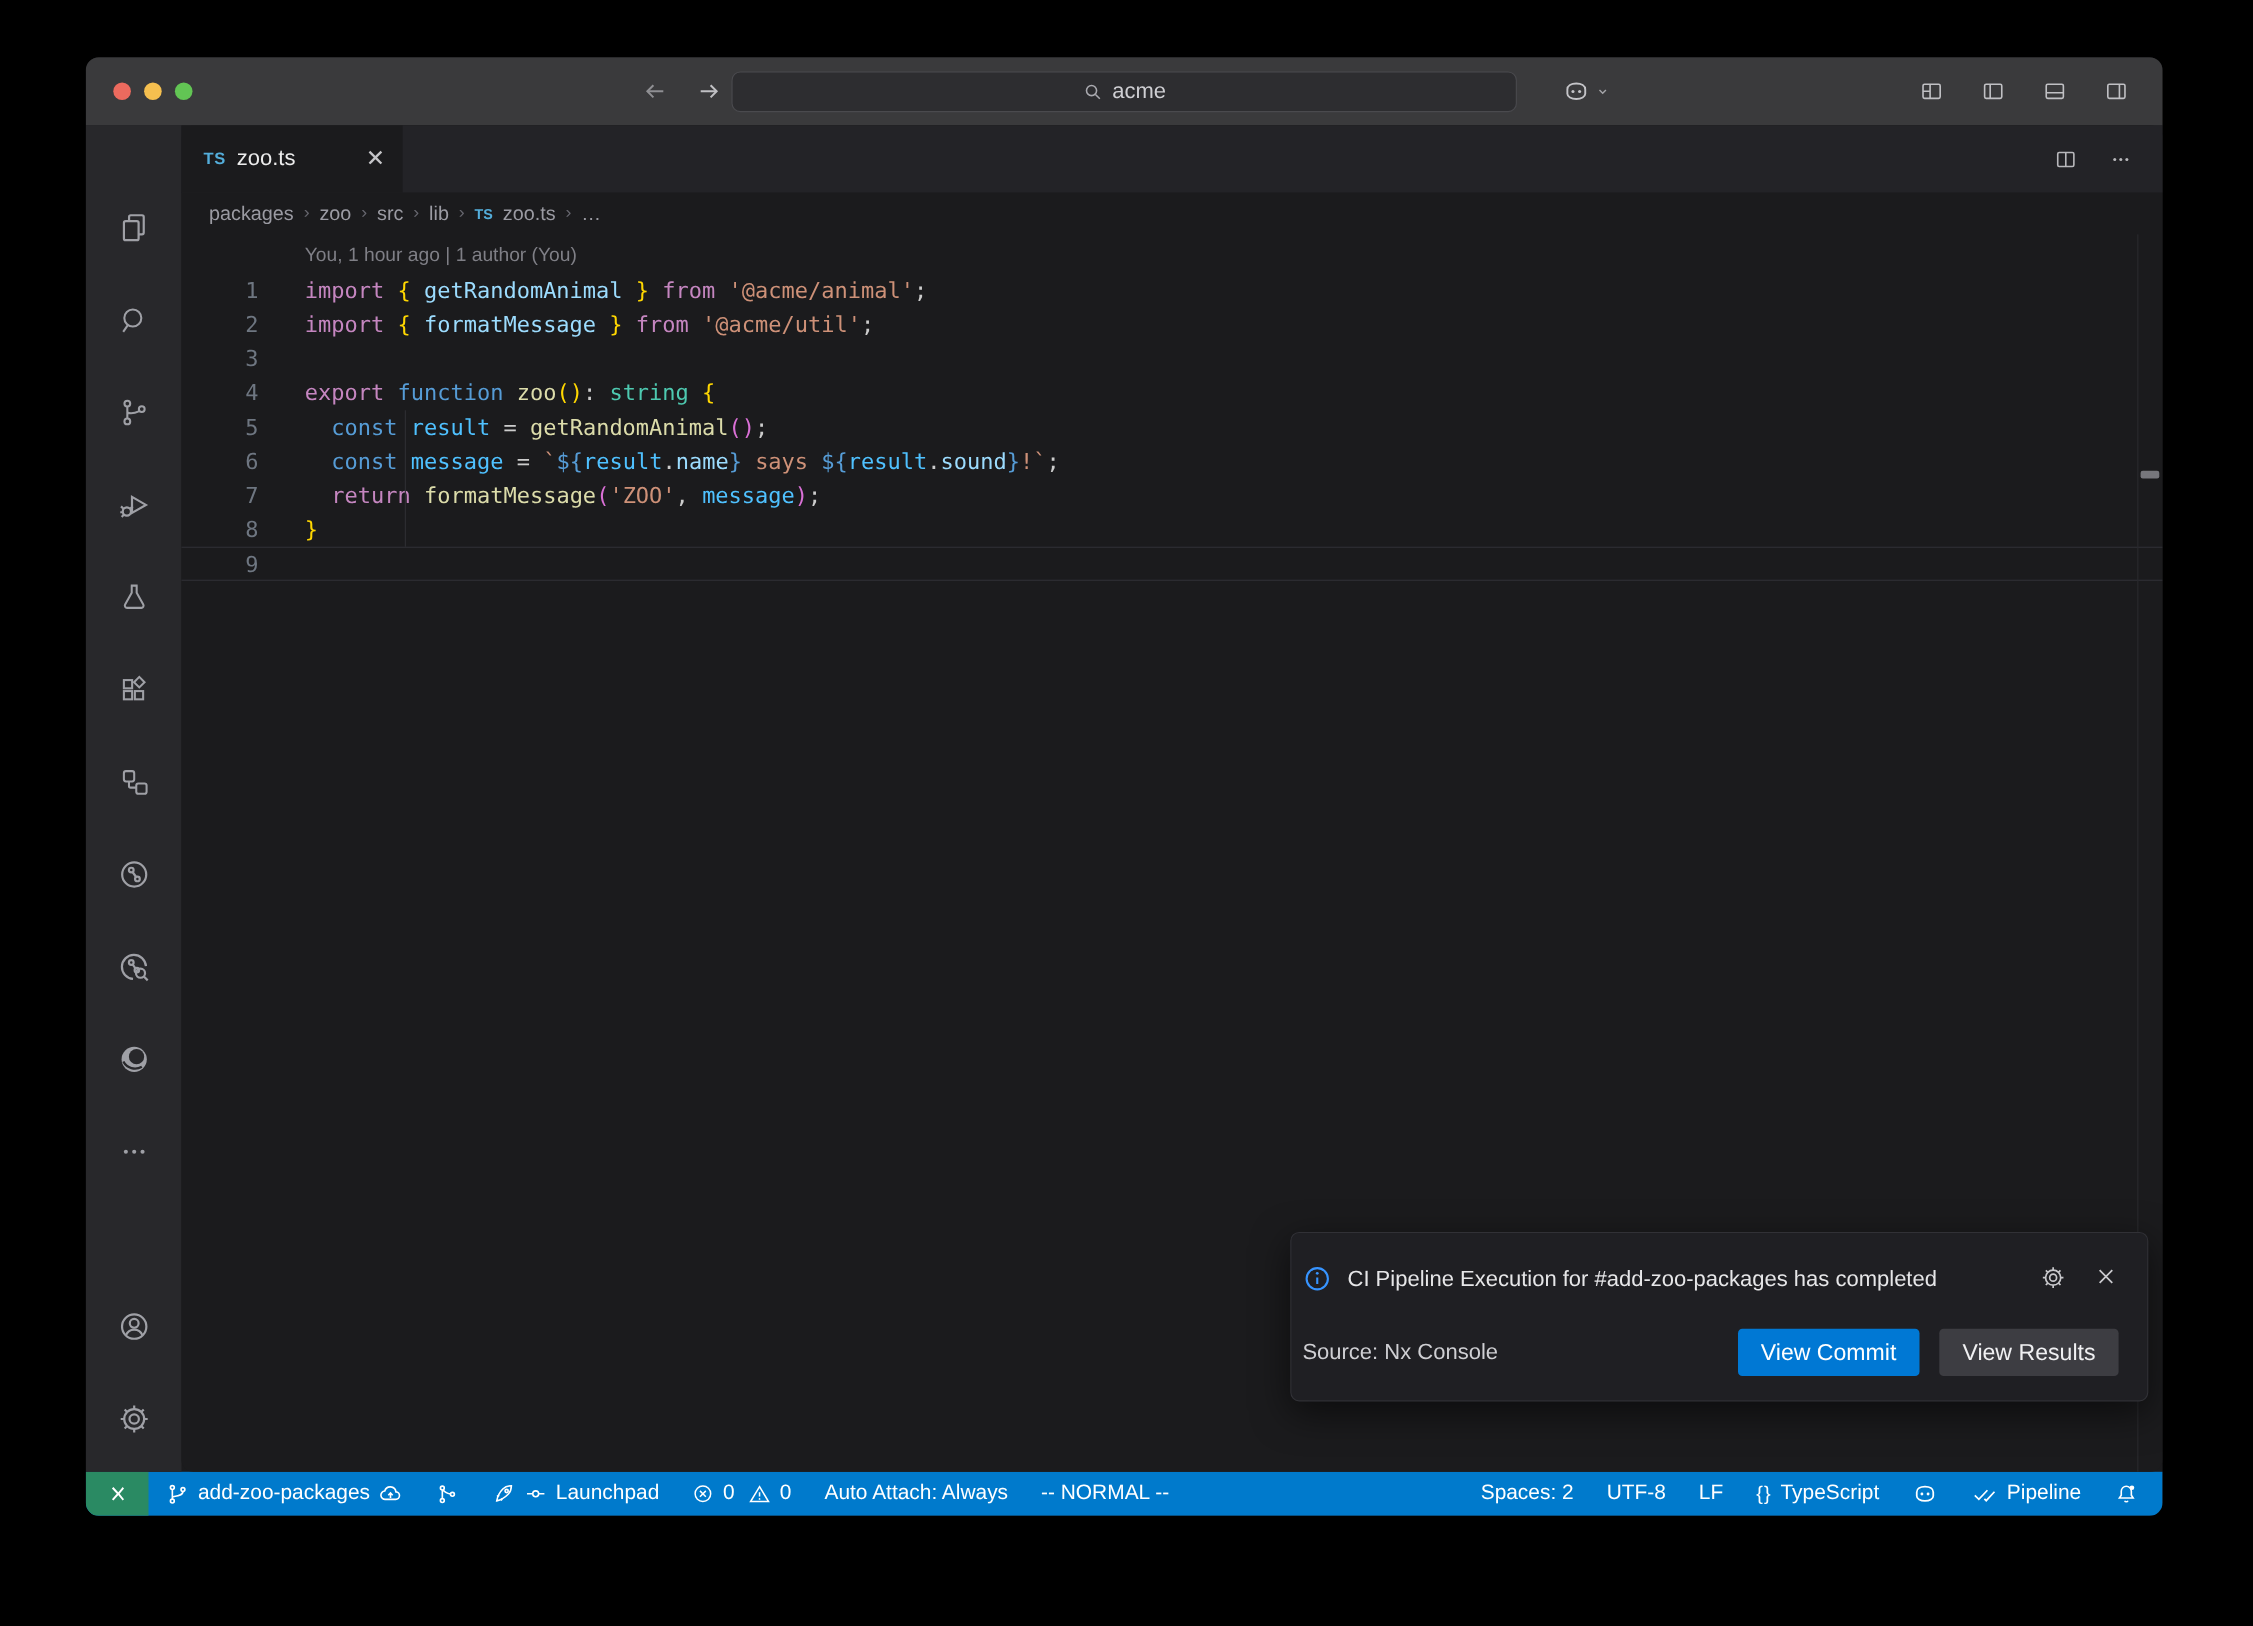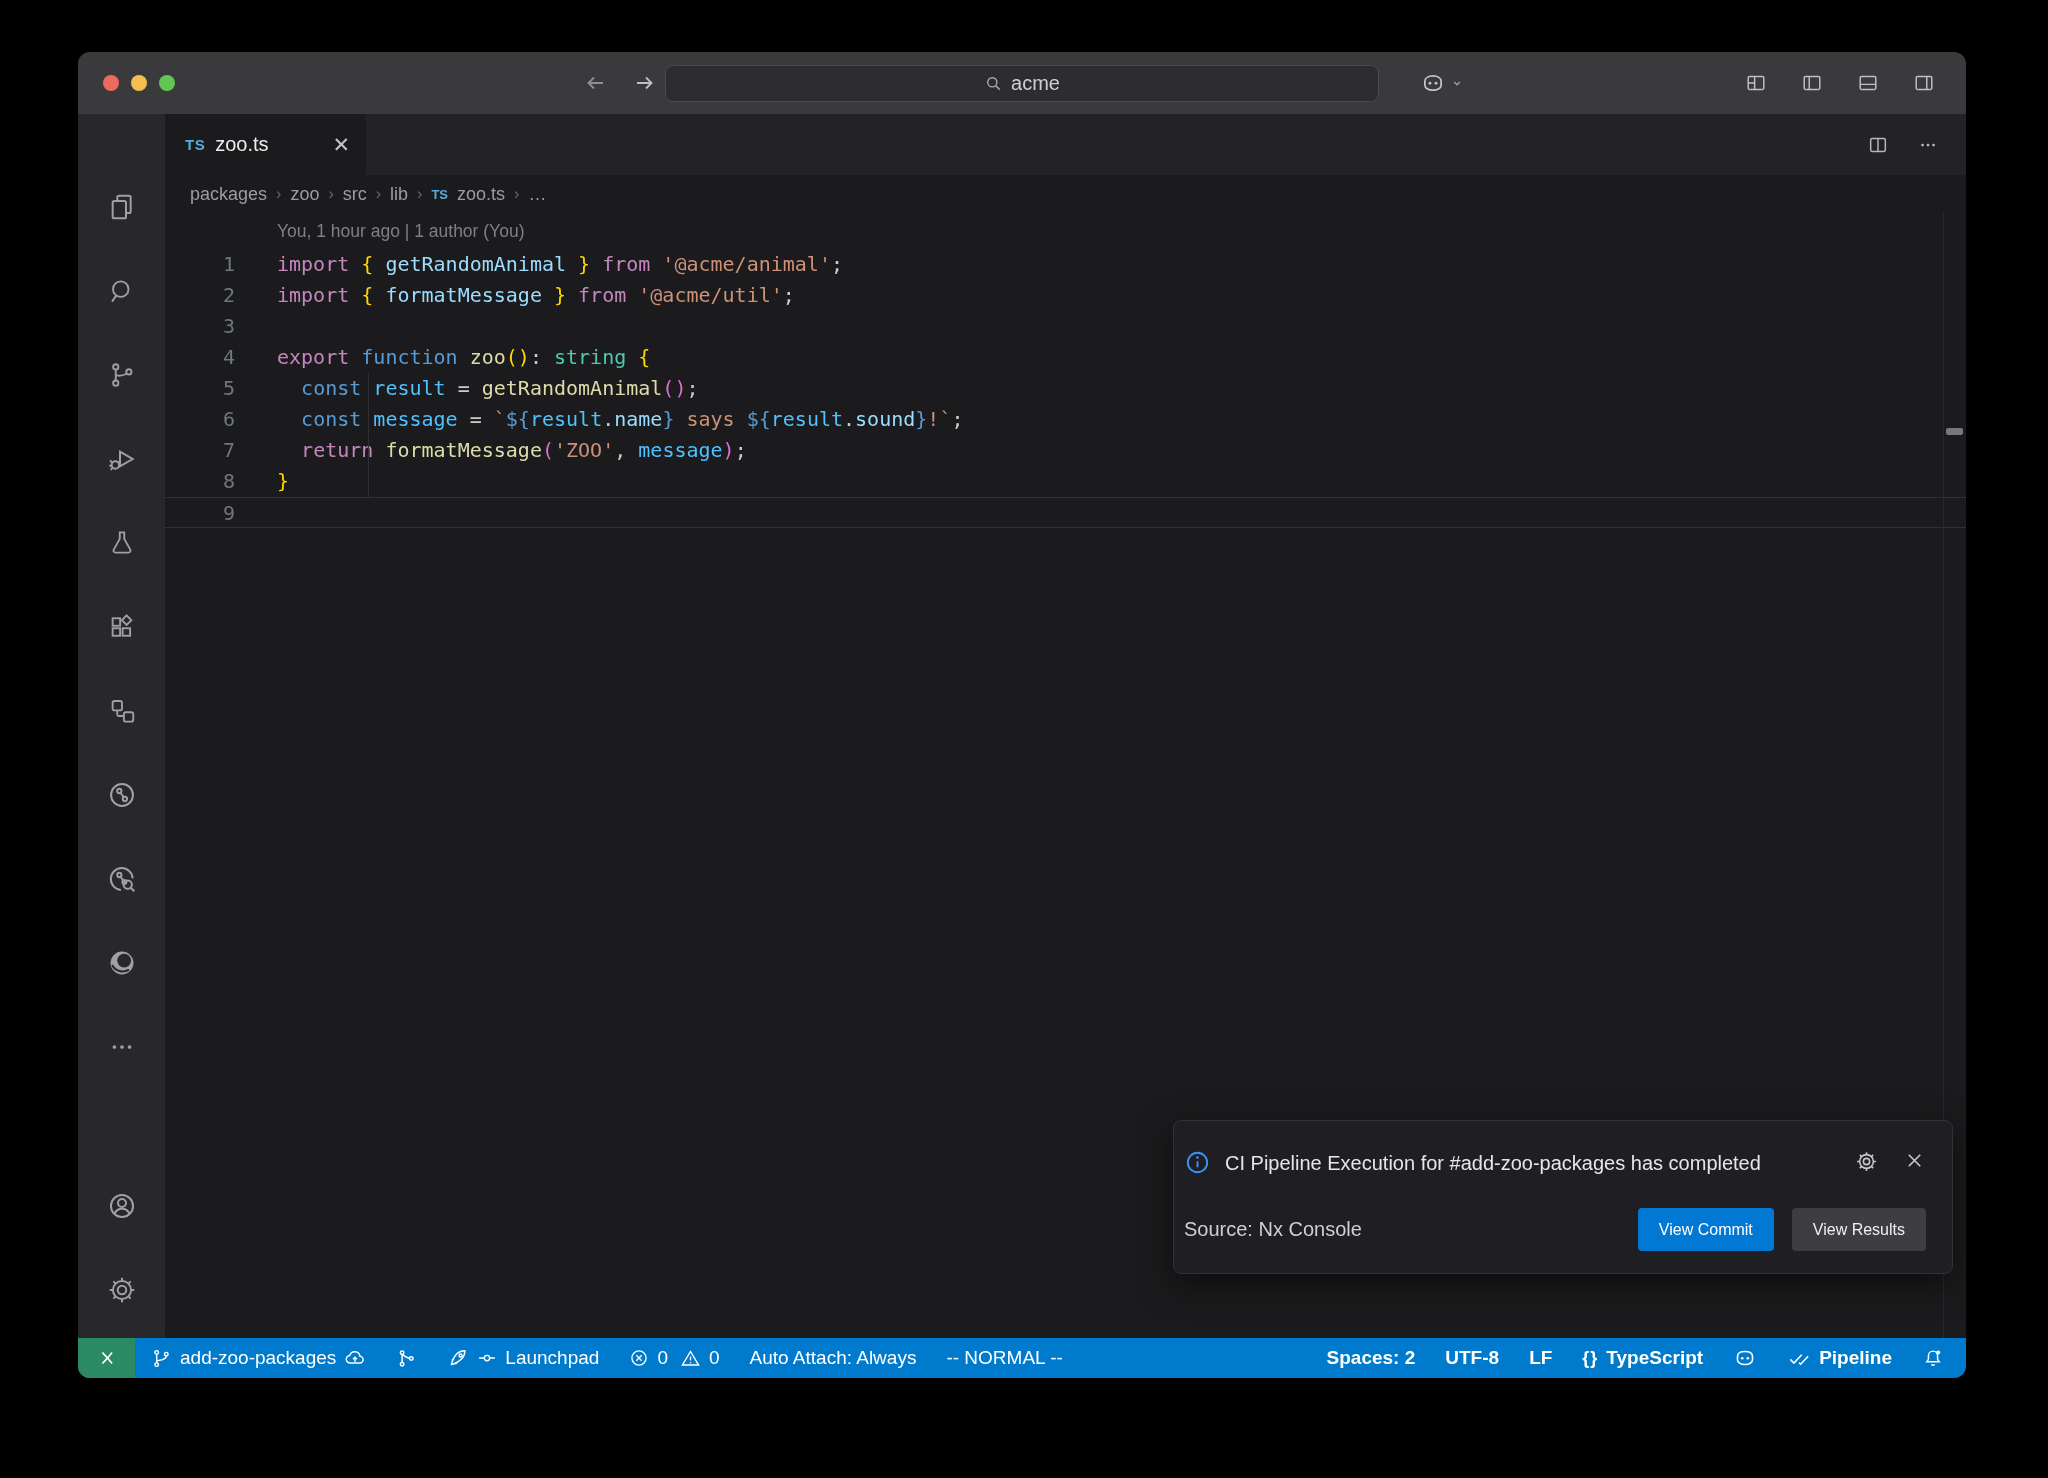--- a/index.html
+++ b/index.html
@@ -62,29 +62,29 @@
                    flex-direction:column; gap:19px; z-index:5; }
   .notif { background:#1F1F23; border:1px solid #313136; border-radius:8px;
            box-shadow:0 10px 34px rgba(0,0,0,.55); color:#E6E6E8; font-size:20px; }
   .notif-top { padding:24px 26px 22px 10px; }
   .notif-row1 { display:flex; gap:14px; align-items:flex-start; }
   .notif-msg { width:560px; line-height:37px; }
   .notif-tools { margin-left:auto; display:flex; gap:24px; color:#C8C8CC; padding-top:4px; }
   .notif-row2 { display:flex; align-items:center; margin-top:26px; }
   .notif-source { color:#CFCFD3; }
   .notif-btns { margin-left:auto; display:flex; gap:18px; }
-  .btn { height:43px; padding:0 21px; border:none; border-radius:4px; font-size:16px;
+  .btn { height:43px; padding:0 21px; border:none; border-radius:4px; font-size:21px;
          font-family:"Liberation Sans",sans-serif; display:flex; align-items:center; cursor:pointer; }
   .notif-small { padding:19px 26px; display:flex; align-items:center; gap:14px; }
 
   
   .statusbar { flex:0 0 40px; background:#007ACC; display:flex; align-items:stretch; color:#fff; font-size:19px; }
   .sb-remote { width:57px; display:flex; align-items:center; justify-content:center; cursor:pointer; }
   .sb-left { display:flex; align-items:center; gap:30px; padding-left:16px; }
-  .sb-right { margin-left:auto; display:flex; align-items:center; gap:30px; padding-right:22px;font-weight:bold; }
+  .sb-right { margin-left:auto; display:flex; align-items:center; gap:30px; padding-right:22px; }
   .sb-item { display:flex; align-items:center; gap:8px; cursor:pointer; white-space:nowrap; }
   .sb-braces { font-size:18px; letter-spacing:1px; }
   svg { display:block; }
 </style>
 </head>
 <body>
 
 <div class="page">
   <div class="window">
 

